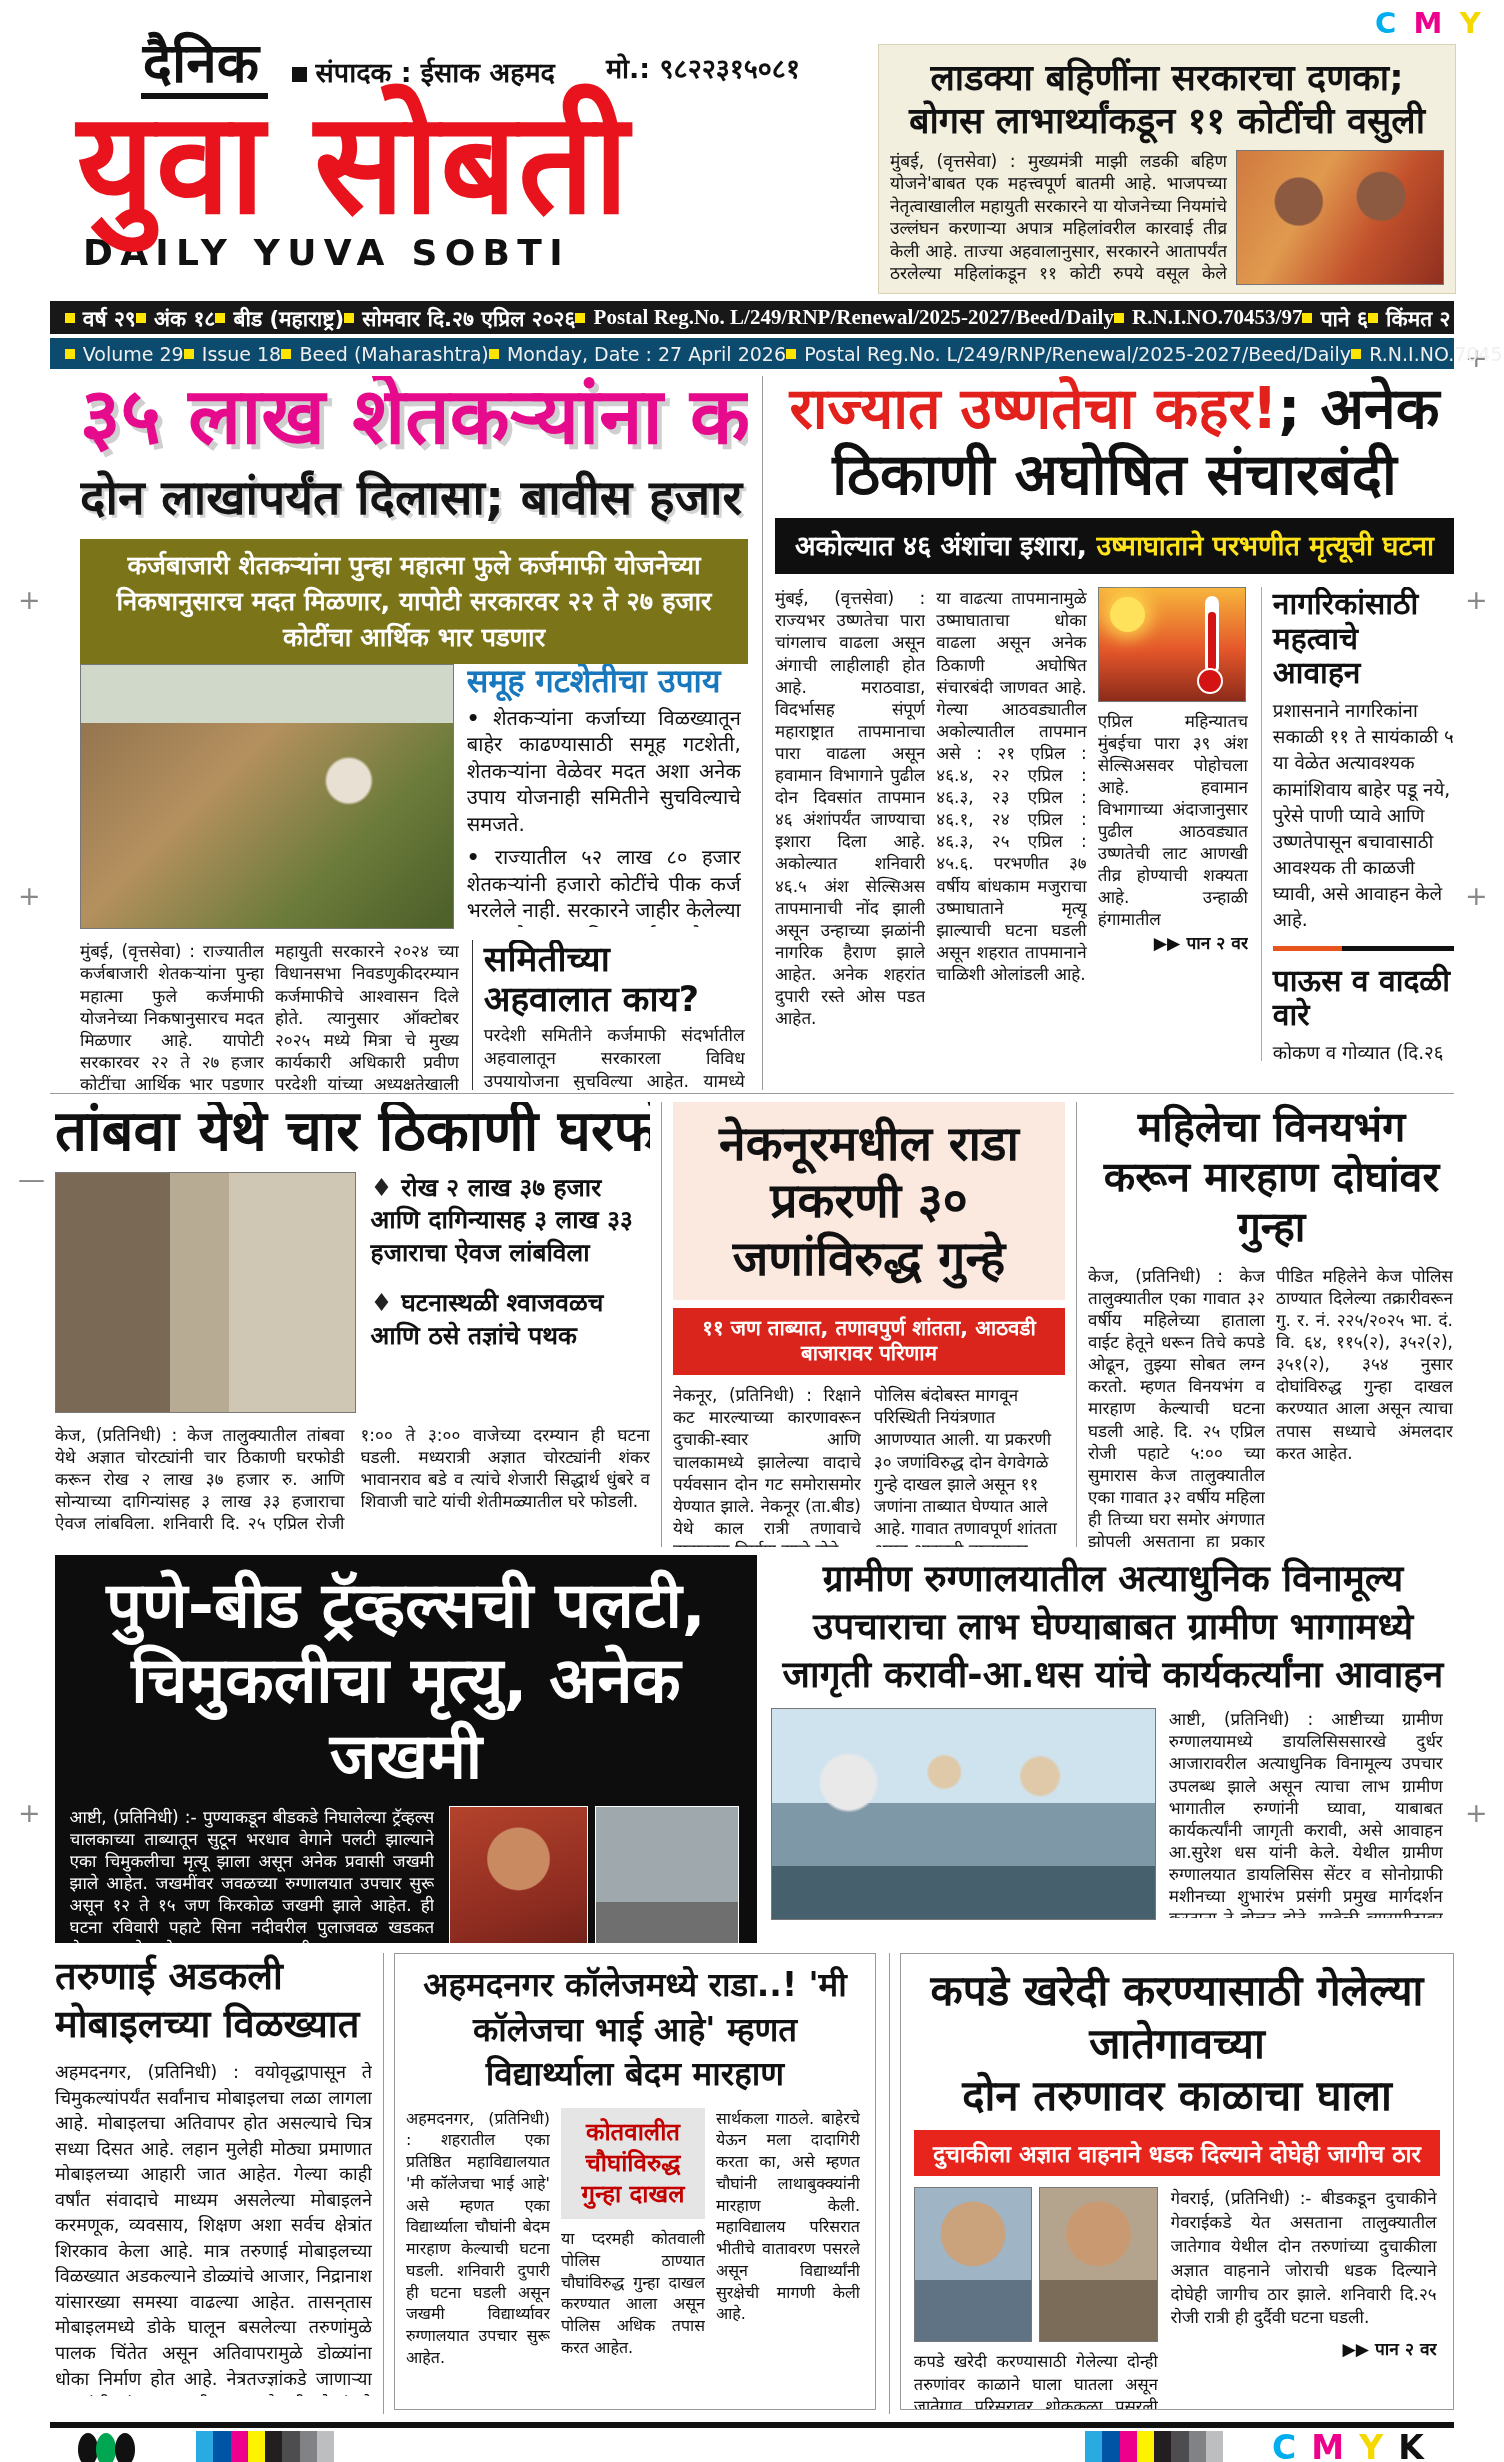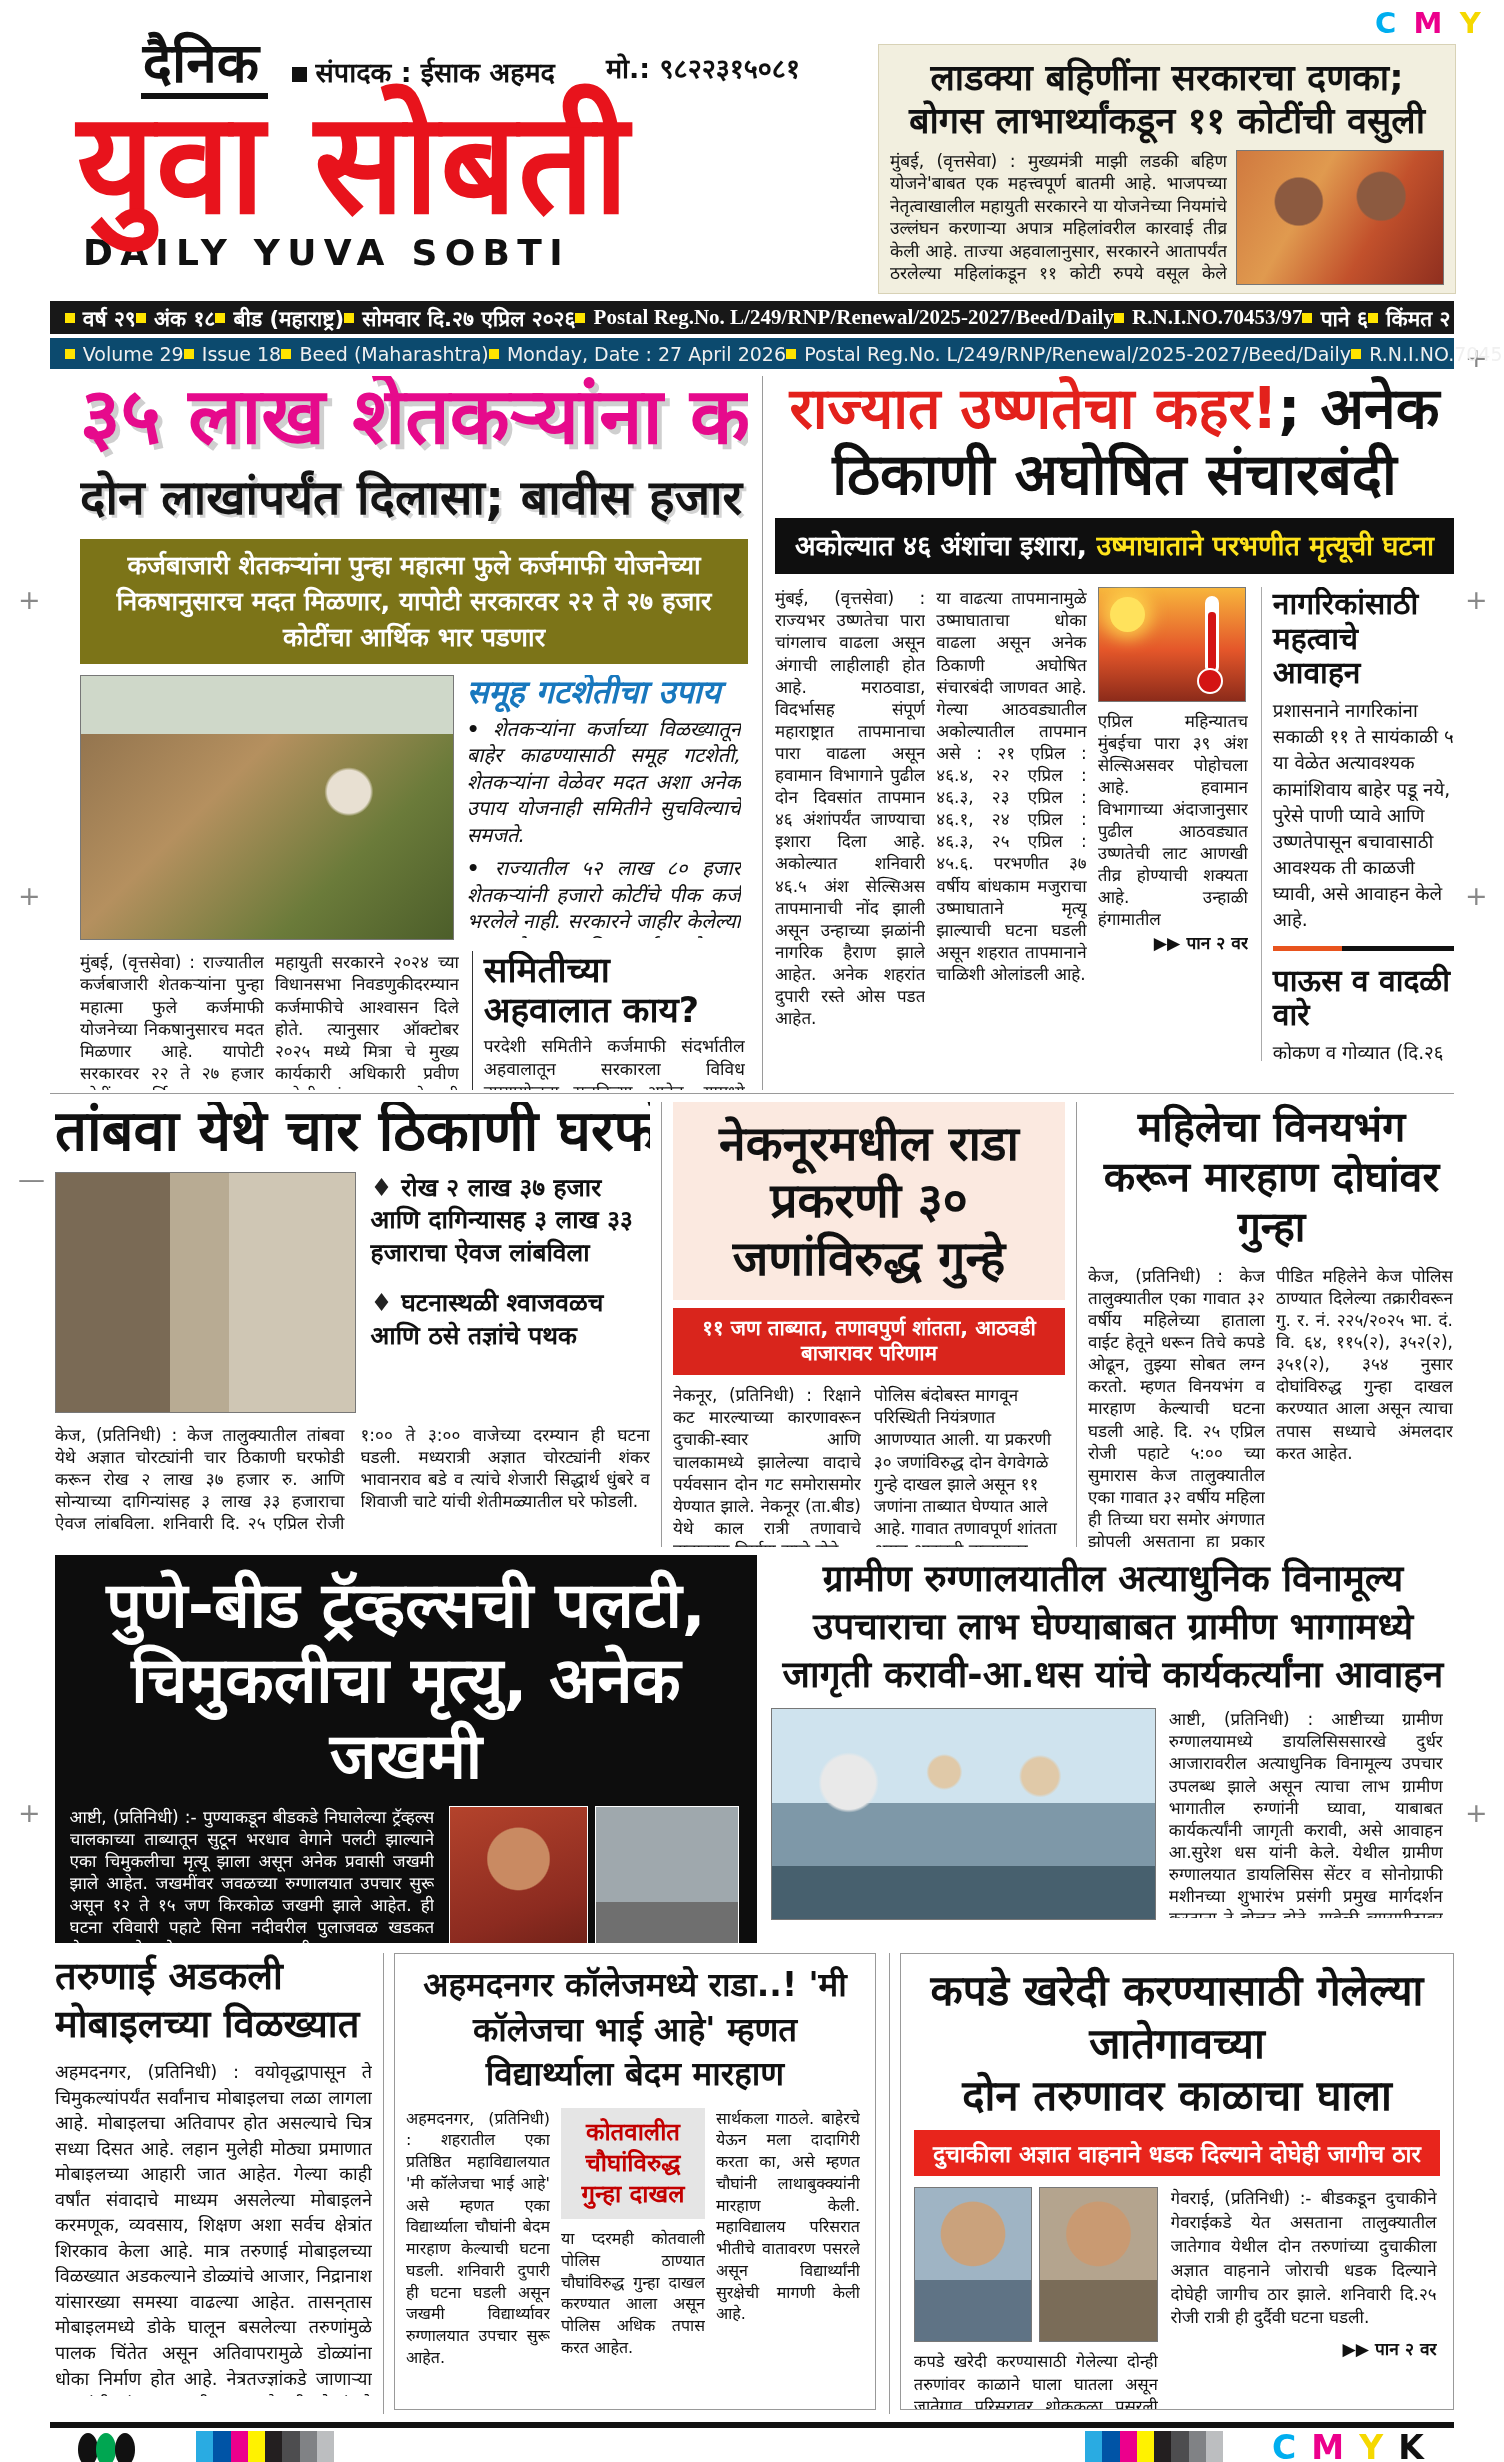--- a/index.html
+++ b/index.html
@@ -206,21 +206,21 @@
         <span class="sq"></span>
         <span>R.N.I.NO.70453/97</span>
       </span>
 
   </div>
 
   <div class="abs clip" style="left:80px;top:376px;width:668px;height:714px;">
     <div class="ll-hl ctr">३५ लाख शेतकऱ्यांना कर्जमाफी?</div>
     <div class="ll-sub ctr">दोन लाखांपर्यंत दिलासा; बावीस हजार कोटींचा भार</div>
     <div class="ll-strip ctr">कर्जबाजारी शेतकर्‍यांना पुन्हा महात्मा फुले कर्जमाफी योजनेच्या निकषानुसारच मदत मिळणार, यापोटी सरकारवर २२ ते २७ हजार कोटींचा आर्थिक भार पडणार</div>
-    <div style="display:flex;margin-top:11px;font-style:italic;">
+    <div style="display:flex;">
       <div class="photo" style="width:372px;height:263px;background:
           linear-gradient(180deg,#cfd8c9 0 22%,transparent 22%),
           radial-gradient(circle at 72% 44%,#e8e0d2 0 7%,transparent 8%),
           linear-gradient(135deg,#8a6d4a,#b5905f 40%,#6b7b3a 72%,#4c5e2a);"></div>
       <div class="box-upay clip" style="width:274px;margin-left:12.8px;height:263px;">
         <div class="t">समूह गटशेतीचा उपाय</div>
         <div class="bullet">शेतकर्‍यांना कर्जाच्या विळख्यातून बाहेर काढण्यासाठी समूह गटशेती, शेतकर्‍यांना वेळेवर मदत अशा अनेक उपाय योजनाही समितीने सुचविल्याचे समजते.</div>
         <div class="bullet">राज्यातील ५२ लाख ८० हजार शेतकर्‍यांनी हजारो कोटींचे पीक कर्ज भरलेले नाही. सरकारने जाहीर केलेल्या पुण्यश्लोक अहिल्याबाई होळकर कर्जमाफी योजनेच्या निकषानुसार सुमारे ३५-४० लाख शेतकरी या योजनेत पात्र ठरतील.</div>
 
       </div>

